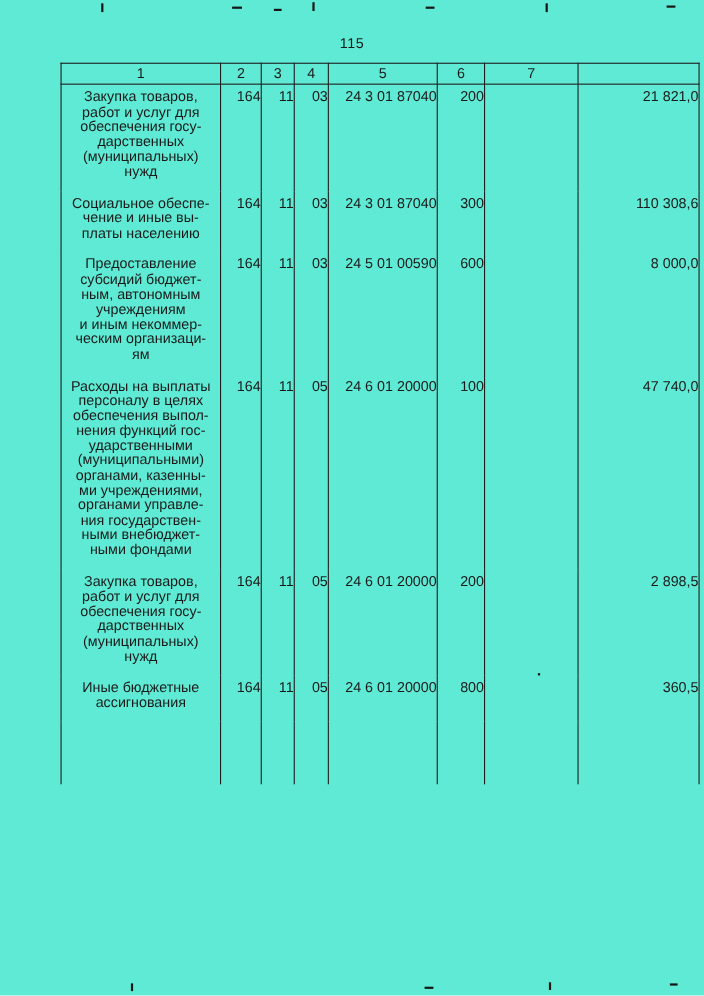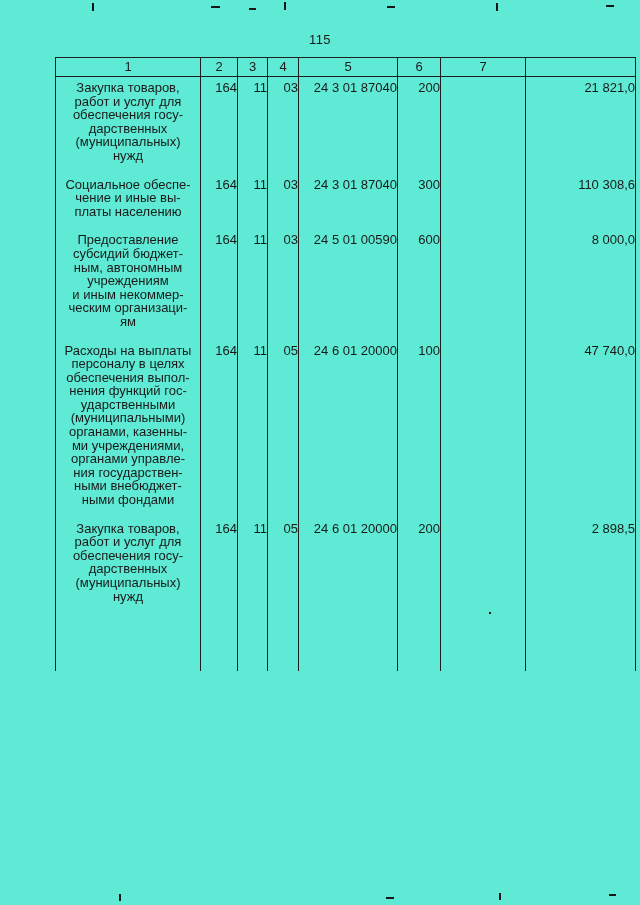--- a/index.html
+++ b/index.html
@@ -165,20 +165,31 @@
 (муниципальных)
 нужд</td>
         <td class="num">164</td>
         <td class="num">11</td>
         <td class="num">05</td>
         <td class="num">24 6 01 20000</td>
         <td class="num">200</td>
         <td class="num"></td>
         <td class="amt">2 898,5</td>
       </tr>
+      <tr>
+        <td class="title">Иные бюджетные
+ассигнования</td>
+        <td class="num">164</td>
+        <td class="num">11</td>
+        <td class="num">05</td>
+        <td class="num">24 6 01 20000</td>
+        <td class="num">800</td>
+        <td class="num"></td>
+        <td class="amt">360,5</td>
+      </tr>
       <tr class="spacer">
         <td></td>
         <td></td>
         <td></td>
         <td></td>
         <td></td>
         <td></td>
         <td></td>
         <td></td>
       </tr>

